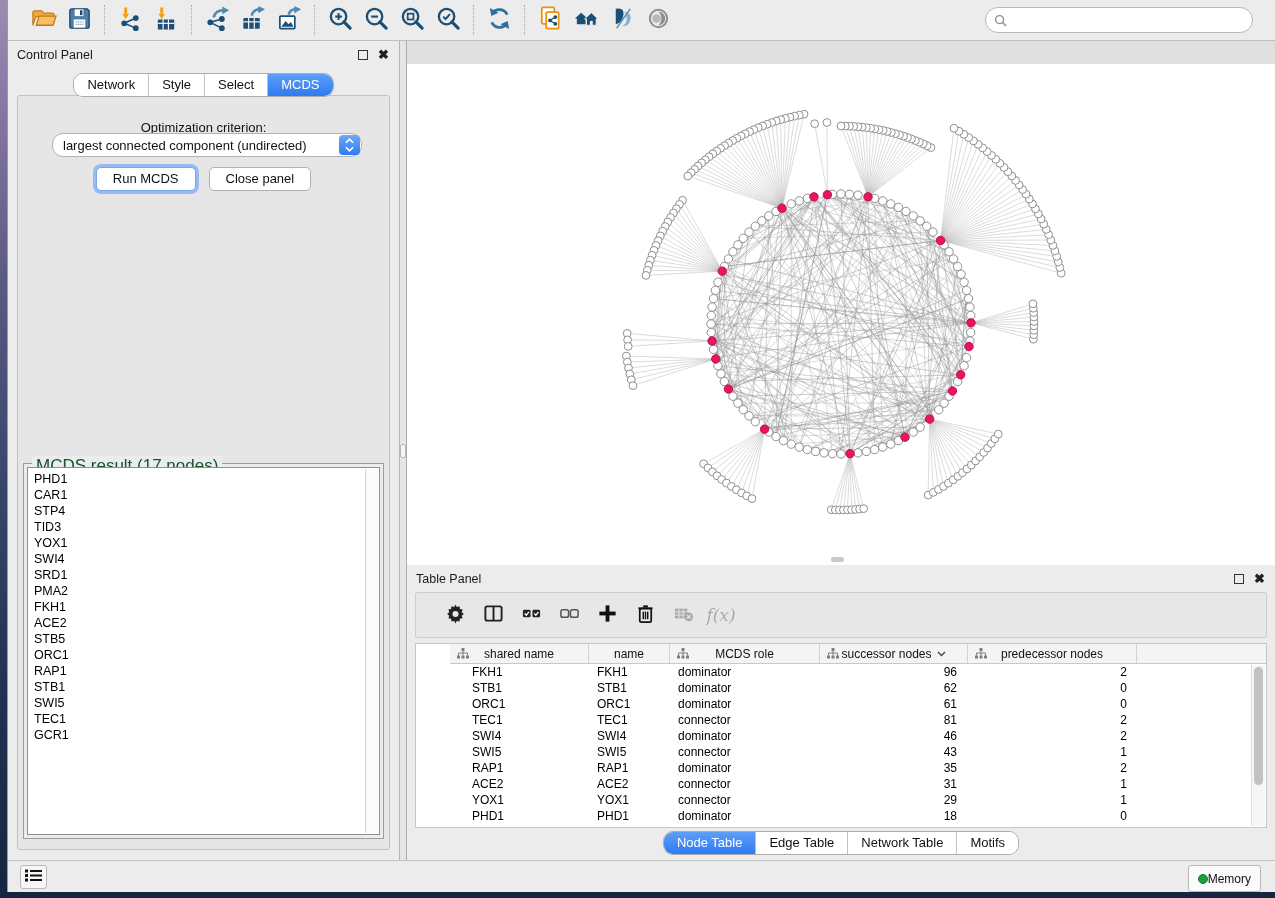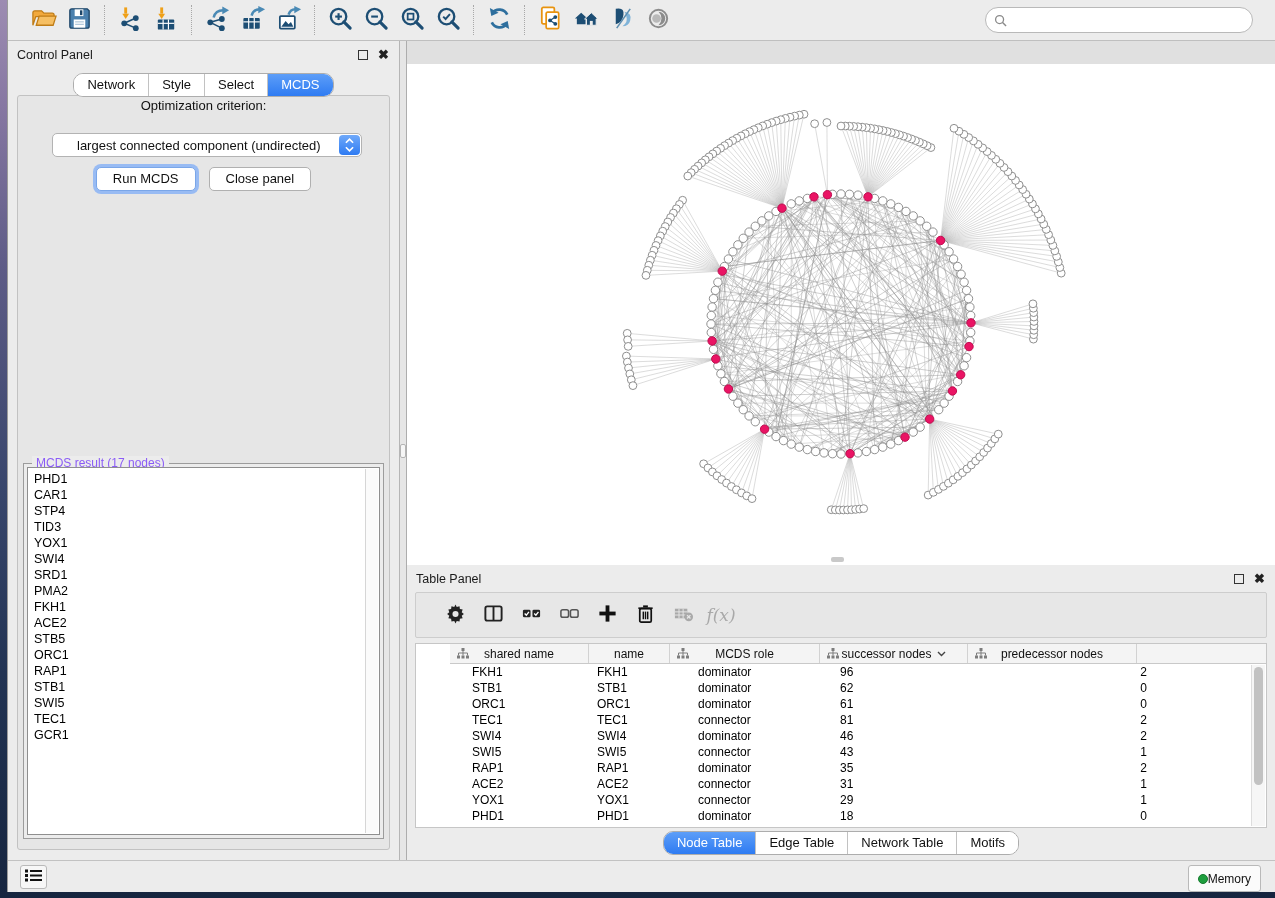--- a/index.html
+++ b/index.html
@@ -26,29 +26,29 @@
   .panel-titlebar { height:24px; display:flex; align-items:center; padding:4px 10px 0 9px; font-size:12.5px; color:#1a1a1a; }
   .panel-titlebar .flex { flex:1; }
   .float-btn { width:10px; height:10px; border:1.5px solid #333; margin-right:10px; display:inline-block; }
   .close-btn { font-size:13px; font-weight:700; color:#222; line-height:10px; }
   .cp-tabs { position:absolute; left:0; right:0; top:32px; display:flex; justify-content:center; z-index:2; }
   .seg { display:inline-flex; border-radius:10px; overflow:hidden; border:1px solid #adadad; background:#fff;text-align:right; }
   .seg .seg-item { padding:3px 13px 4px; font-size:13px; color:#111; background:#fff; border-right:1px solid #c2c2c2; white-space:nowrap; }
   .seg .seg-item:last-child { border-right:none; }
   .seg .seg-item.active { background:linear-gradient(180deg,#5d9ef8,#2e7bf2); color:#fff; }
   .cp-content { position:absolute; left:9px; right:9px; top:54px; bottom:10px; background:#e6e6e6; border:1px solid #c2c2c2; border-radius:3px; }
-  .opt-label { margin-top:2px; text-align:center; font-size:13px; color:#111; }
-  .dropdown { position:absolute; left:34px; right:27px; top:37px; height:24px; background:#fff; border:1px solid #b3b3b3; border-radius:5px; display:flex; align-items:center; font-size:13px; color:#111; padding-left:24px; }
+  .opt-label { margin-top:24px; text-align:center; font-size:13px; color:#111; }
+  .dropdown { position:absolute; left:34px; right:27px; top:37px; height:24px; background:#fff; border:1px solid #b3b3b3; border-radius:11px; display:flex; align-items:center; font-size:13px; color:#111; padding-left:10px; }
   .dd-stepper { position:absolute; right:1px; top:1px; bottom:1px; width:21px; border-radius:4px; background:linear-gradient(180deg,#6fa9fa,#2e7bf2); display:flex; flex-direction:column; align-items:center; justify-content:center; gap:2px; }
   .dd-stepper svg { width:9px; height:6px; }
   .cp-buttons { position:absolute; top:71px; left:0; right:0; display:flex; justify-content:center; gap:13px; }
   .btn { background:#fff; border:1px solid #b0b0b0; border-radius:5px; font-size:13px; color:#111; padding:3px 16px 4px; font-family:"Liberation Sans",sans-serif; }
   .btn.focus-ring { box-shadow:0 0 0 3px rgba(110,165,250,.65); border-color:#7aa6e8; }
   .mcds-fieldset { position:absolute; left:5px; right:5px; top:367px; bottom:10px; border:1px solid #9c9c9c; background:#ececec; }
-  .mcds-legend { position:absolute; top:-8px; left:8px; background:#ececec; padding:0 4px; font-size:12px; color:#8b5cf6; }
+  .mcds-legend { position:absolute; top:-8px; left:8px; background:#ececec; padding:0 4px; font-size:17px; color:#14532d; }
   .mcds-list { position:absolute; inset:3px; background:#fff; border:1px solid #8f8f8f; overflow:hidden; }
   .mcds-list-inner { padding:3px 0 0 6px; font-size:12.5px; line-height:16px; color:#000; }
   .mcds-scroll { position:absolute; top:1px; bottom:1px; right:1px; width:13px; background:#fbfbfb; border-left:1px solid #d6d6d6; }
 
   
   .right-col { position:absolute; left:392px; top:41px; right:0; bottom:32px; background:#e0e0e0; }
   .vdivider { position:absolute; left:0; top:0; bottom:0; width:7px; background:#e6e6e6; border-right:1px solid #adadad; }
   .vdivider .grip { position:absolute; left:0; right:0; top:403px; height:14px; background:#f6f6f6; border:1px solid #b4b4b4; border-radius:2px; }
 
   
@@ -71,22 +71,22 @@
   .fx { font-family:"DejaVu Serif",serif; font-style:italic; font-size:17px; color:#a9a9a9; }
 
   .node-table { position:absolute; left:8px; right:8px; top:78px; bottom:32px; background:#fff; border:1px solid #c6c6c6;padding-left:34px; }
   .nt-header { display:flex; height:20px; background:#f4f4f4; border-bottom:1px solid #c9c9c9; font-size:12px; color:#111; }
   .nt-hcell { display:flex; align-items:center; justify-content:center; gap:5px; border-right:1px solid #d2d2d2; position:relative; }
   .nt-hcell .hicon { position:absolute; left:7px; }
   .nt-row { display:flex; height:16px; font-size:12px; color:#000; align-items:center; }
   .nt-cell { overflow:hidden; white-space:nowrap; }
   .col-0 { width:139px; padding-left:22px; }
   .col-1 { width:81px;  padding-left:8px; }
-  .col-2 { width:150px; padding-left:8px;margin-left:20px; }
-  .col-3 { width:148px; text-align:left; padding-right:11px; }
+  .col-2 { width:150px; padding-left:8px; }
+  .col-3 { width:148px; text-align:right; padding-right:11px; }
   .col-4 { width:169px; text-align:right; padding-right:10px; }
   .hcol-0 { width:139px; } .hcol-1 { width:81px; } .hcol-2 { width:150px; }
   .hcol-3 { width:148px; } .hcol-4 { width:169px; }
   .nt-fill { flex:1; border-right:none !important; }
   .nt-scroll { position:absolute; right:1px; top:21px; bottom:1px; width:14px; background:#f6f6f6; border-left:1px solid #ddd; }
   .nt-scroll .thumb { position:absolute; left:2px; top:2px; width:9px; height:118px; background:#c2c2c2; border-radius:5px; }
 
   .tp-tabs { position:absolute; left:0; right:0; bottom:5px; display:flex; justify-content:center; }
 
   

